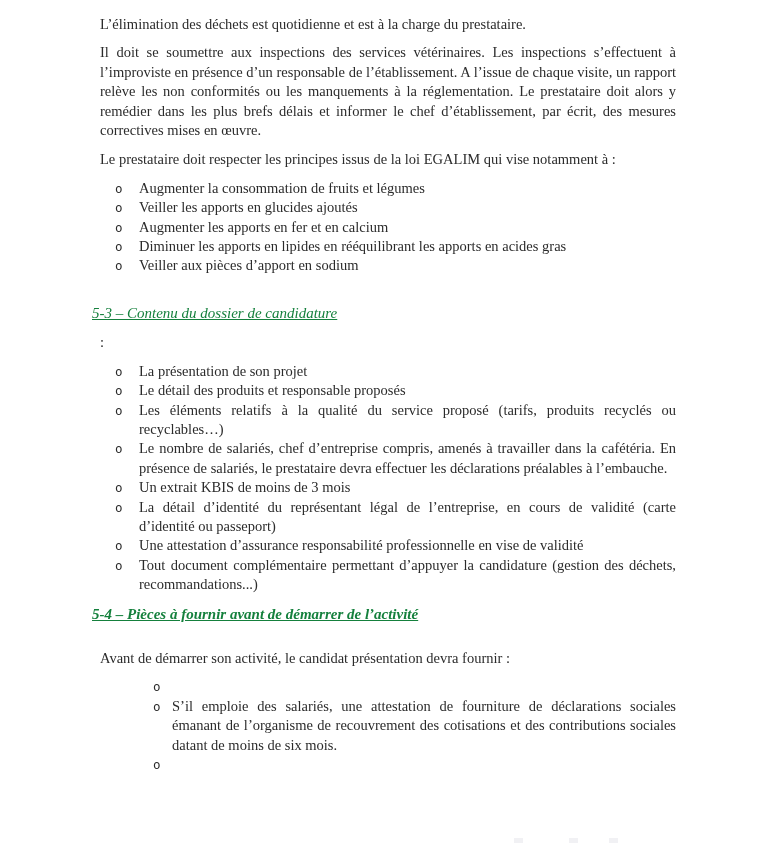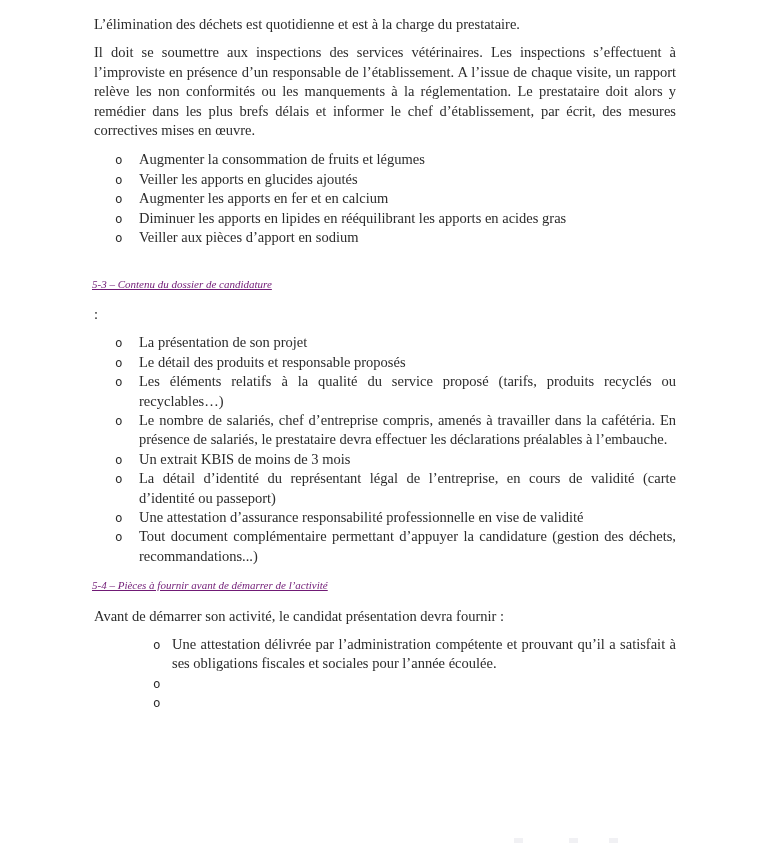--- a/index.html
+++ b/index.html
@@ -9,21 +9,21 @@
     color: #2b2b2b;
     -webkit-font-smoothing: antialiased;
   }
   .page {
     box-sizing: border-box;
     width: 768px; height: 845px;
     padding: 15px 92px 0 92px;
     position: relative;
   }
   .para {
-    margin: 0 0 10px 2px;
+    margin: 0 0 10px 8px;
     font-size: 14.5px;
     line-height: 19.4px;
     text-align: justify;
   }
   .para.tight { margin-bottom: 9px; }
   .stretch-line { display: block; text-align: justify; text-align-last: justify; }
   .colon-line { display: block; text-align: left; }
 
   .list { margin: 0; }
   .list1 { margin-bottom: 28px; }
@@ -41,28 +41,28 @@
     font-size: 12.5px;
     line-height: 19.4px;
     color: #2b2b2b;
   }
   .list1 .marker-box, .list2 .marker-box { flex-basis: 47px; width: 47px; padding-left: 23px; }
   .list3 .marker-box { flex-basis: 80px; width: 80px; padding-left: 61px; }
   .li-text { flex: 1; text-align: justify; }
 
   .heading {
     margin: 0 0 10px 0;
-    font-size: 11px;
+    font-size: 15px;
     line-height: 19.4px;
     font-style: italic;
     font-weight: normal;
-    color: #701a75;
+    color: #15803d;
     text-decoration: underline;
   }
-  .heading.h54 { margin-bottom: 11px; }
+  .heading.h54 { margin-bottom: 25px; font-weight: bold; }
 
   .artifact-row {
     position: absolute;
     left: 0; top: 838px;
     width: 768px; height: 6px;
   }
   .artifact {
     position: absolute;
     top: 0; height: 5px; width: 9px;
     background: #f1f1f4;
@@ -73,20 +73,21 @@
 </style>
 </head>
 <body>
 
 <div class="page">
 
   <p class="para tight">L’élimination des déchets est quotidienne et est à la charge du prestataire.</p>
 
   <p class="para">Il doit se soumettre aux inspections des services vétérinaires. Les inspections s’effectuent à l’improviste en présence d’un responsable de l’établissement. A l’issue de chaque visite, un rapport relève les non conformités ou les manquements à la réglementation. Le prestataire doit alors y remédier dans les plus brefs délais et informer le chef d’établissement, par écrit, des mesures correctives mises en œuvre.</p>
 
+  <p class="para tight">Le prestataire doit respecter les principes issus de la loi EGALIM qui vise notamment à :</p>
 
   <div class="list list1">
     <div class="li">
       <span class="marker-box">o</span>
       <span class="li-text">Augmenter la consommation de fruits et légumes</span>
     </div>
     <div class="li">
       <span class="marker-box">o</span>
       <span class="li-text">Veiller les apports en glucides ajoutés</span>
     </div>
@@ -145,24 +146,24 @@
     </div>
   </div>
 
   <h2 class="heading h54">5-4 – Pièces à fournir avant de démarrer de l’activité</h2>
 
   <p class="para tight">Avant de démarrer son activité, le candidat présentation devra fournir :</p>
 
   <div class="list list3">
     <div class="li">
       <span class="marker-box">o</span>
-      <span class="li-text">Une attestation délivrée par l’administration compétente et prouvant qu’il a satisfait à ses obligations fiscales et sociales pour l’année écoulée.</span>
     </div>
     <div class="li">
       <span class="marker-box">o</span>
+      <span class="li-text">S’il emploie des salariés, une attestation de fourniture de déclarations sociales émanant de l’organisme de recouvrement des cotisations et des contributions sociales datant de moins de six mois.</span>
     </div>
     <div class="li">
       <span class="marker-box">o</span>
     </div>
   </div>
 
   <div class="artifact-row">
     <span class="artifact a1"></span>
     <span class="artifact a2"></span>
     <span class="artifact a3"></span>

